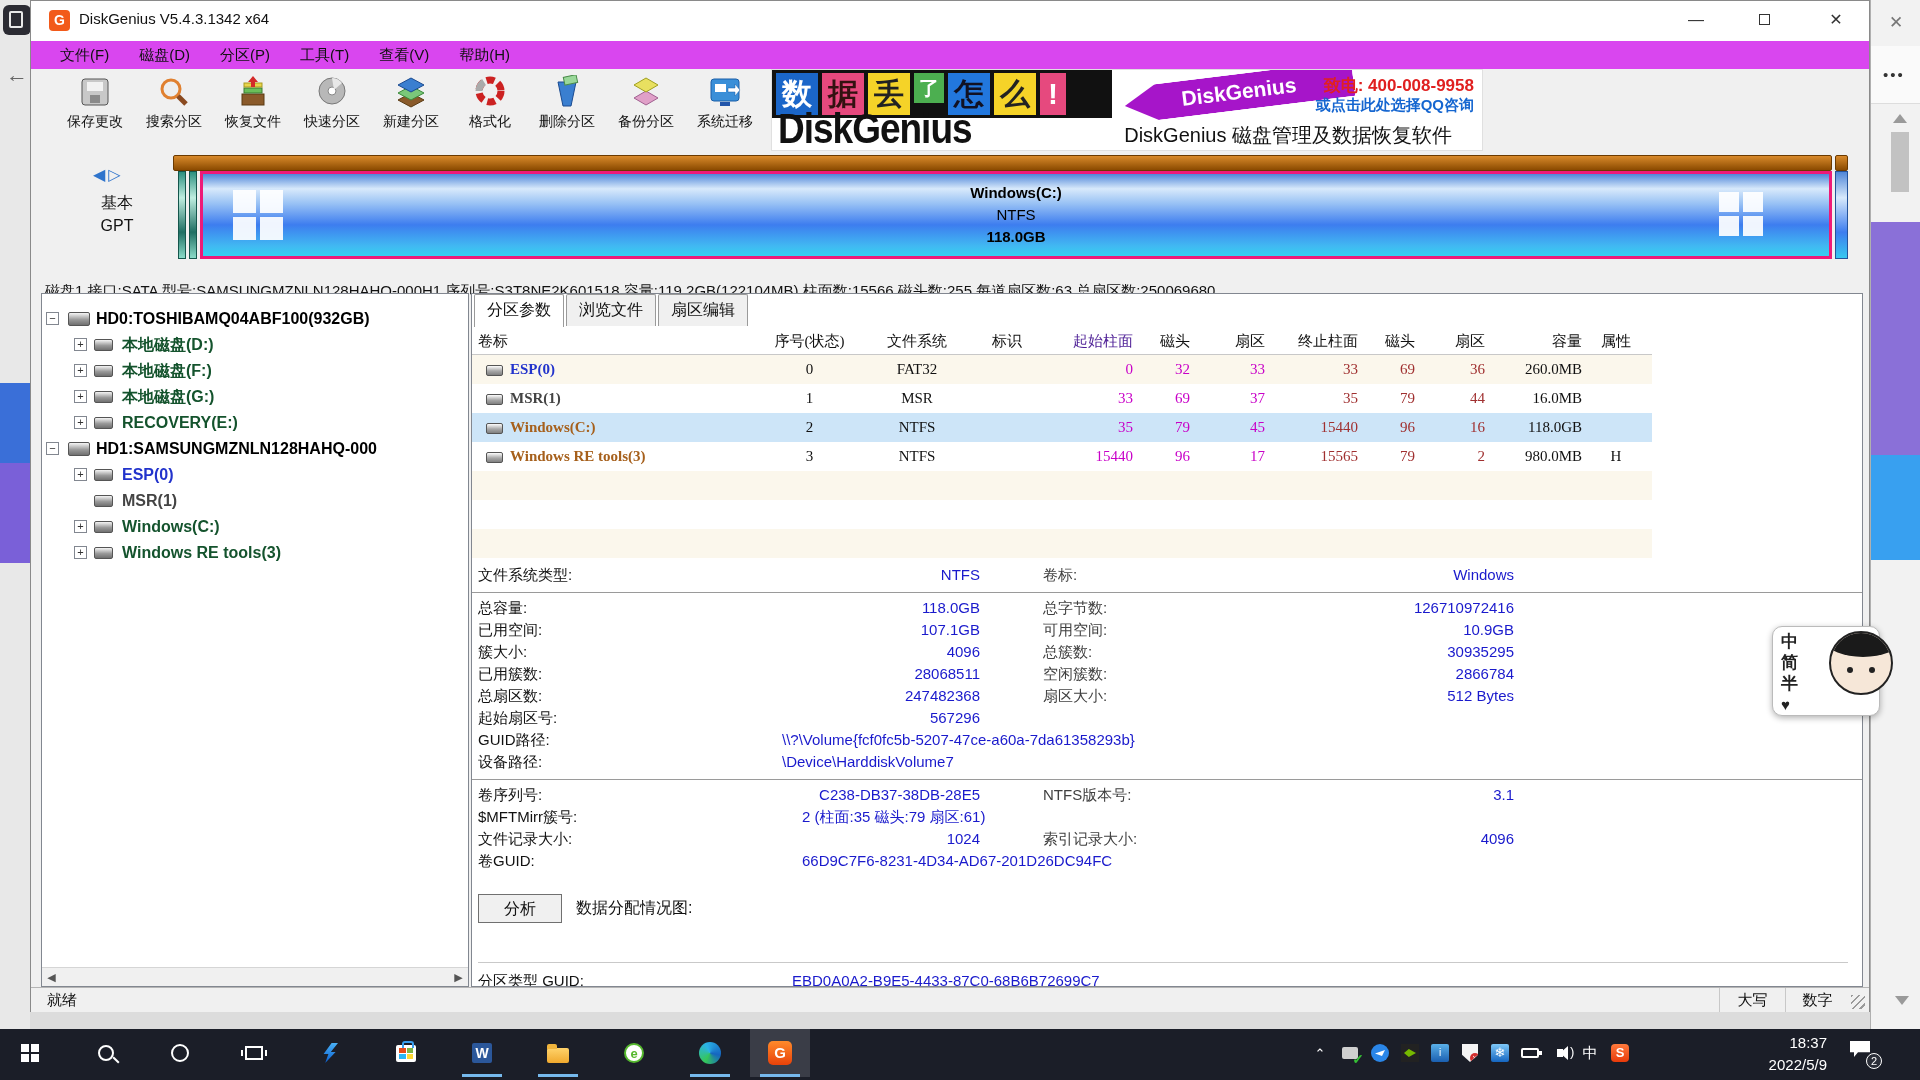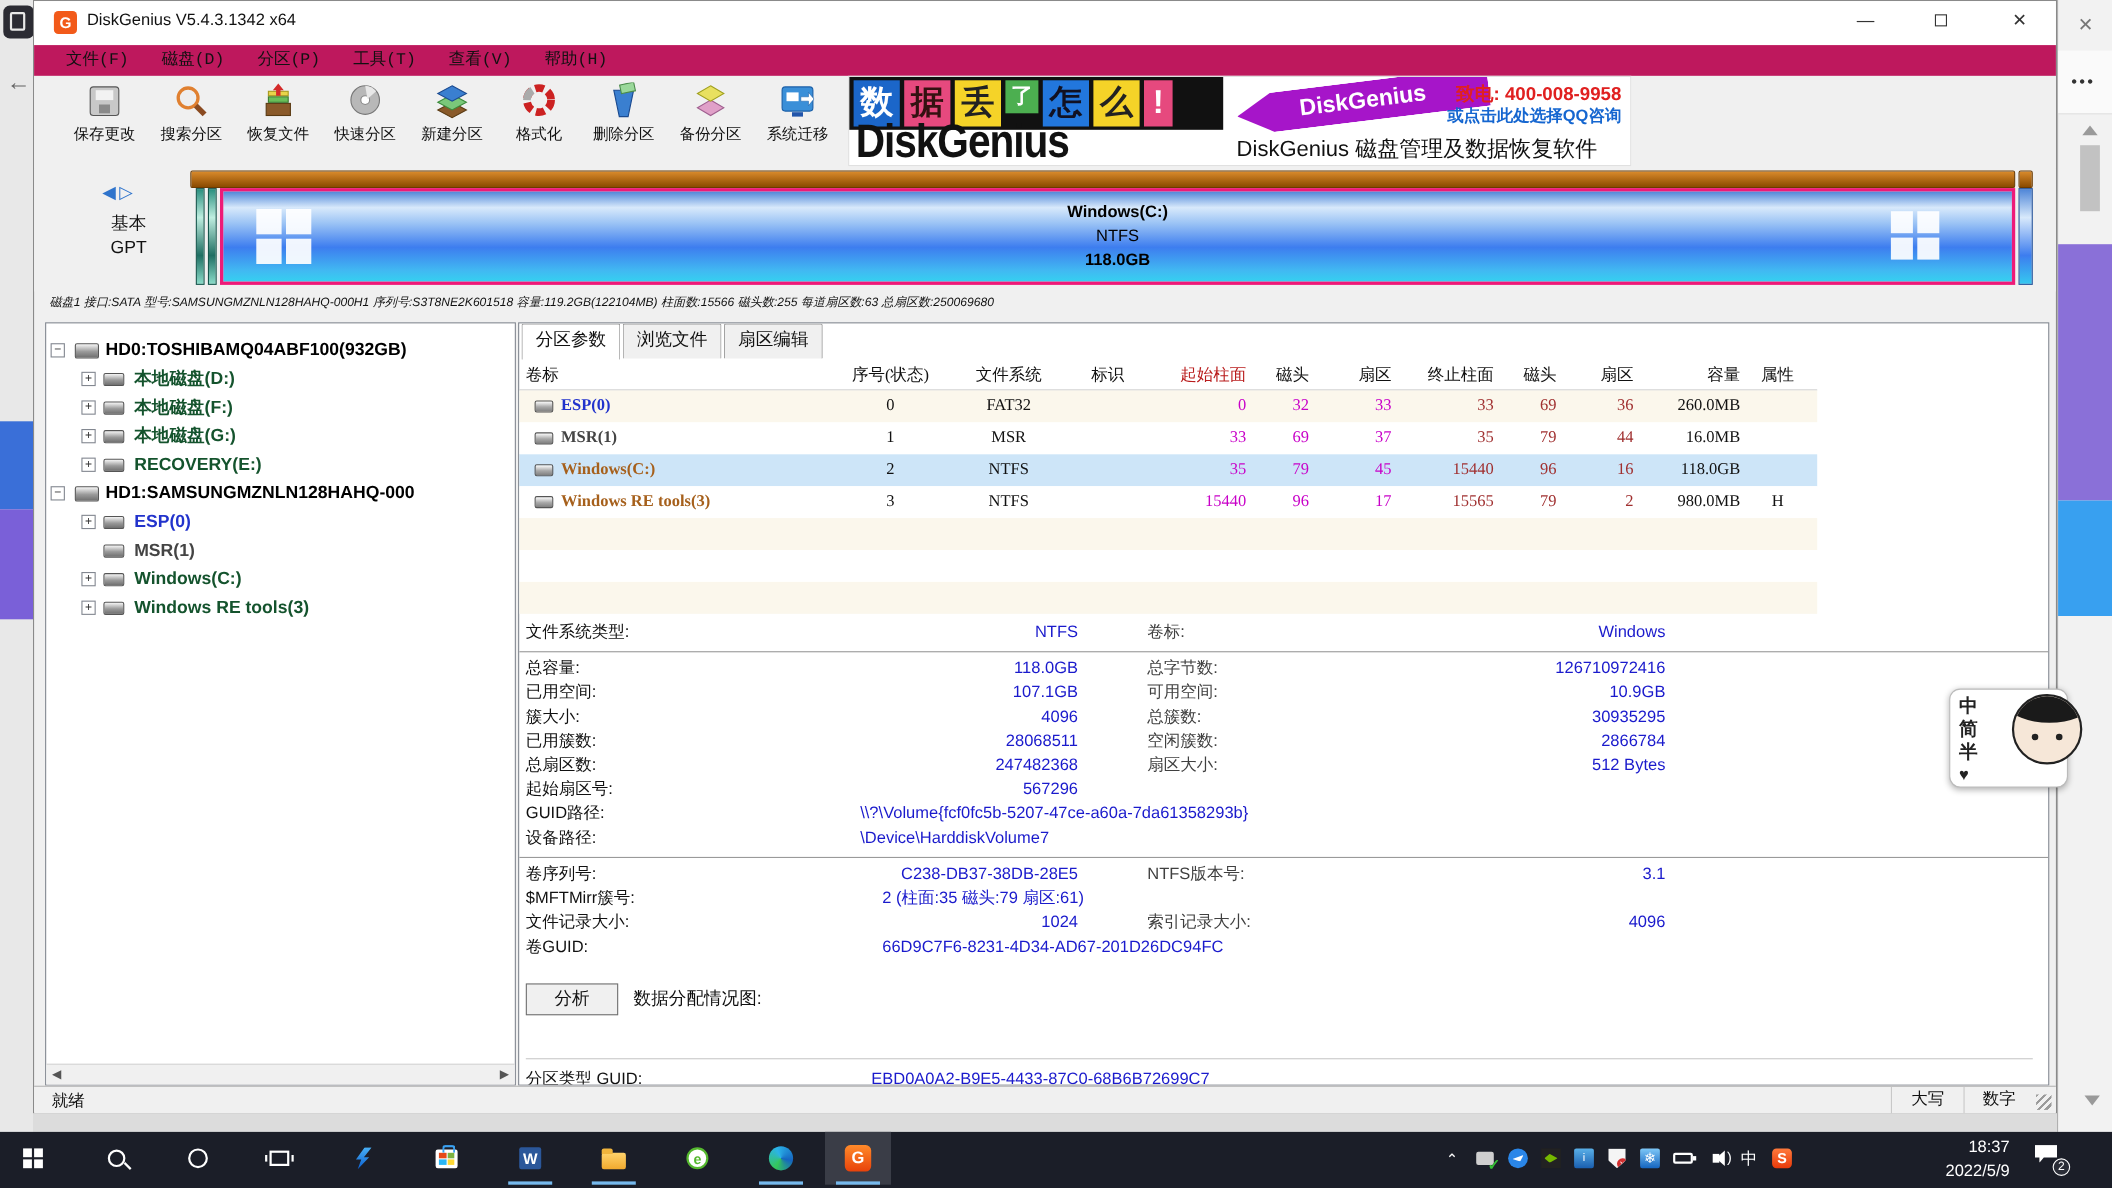--- a/index.html
+++ b/index.html
@@ -27,21 +27,21 @@
   
   #win { left:30px; top:0; width:1840px; height:1012px; background:#f0f0f0; border:1px solid #8a8a8a; }
   #titlebar { left:0; top:0; width:100%; height:40px; background:#fff; }
   #app-icon { left:18px; top:9px; width:21px; height:21px; background:#f25a1a; border-radius:4px; color:#fff; font-weight:bold; font-size:14px; text-align:center; line-height:21px; }
   #title-text { left:48px; top:9px; font-size:15px; color:#111; }
   .winctl { top:0; width:46px; height:38px; text-align:center; line-height:38px; font-size:16px; color:#333; }
   #btn-min { left:1642px; } #btn-max { left:1710px; } #btn-close { left:1782px; }
   #btn-max i { display:inline-block; width:11px; height:11px; border:1px solid #333; }
 
   
-  #menubar { left:0; top:40px; width:100%; height:28px; background:#be185d; display:flex; padding-left:14px;font-family:Liberation Mono, monospace; }
+  #menubar { left:0; top:40px; width:100%; height:28px; background:#d946ef; display:flex; padding-left:14px; }
   .menu-item { padding:0 15px; font-size:15px; color:#111; line-height:28px; }
 
   
   #toolbar { left:0; top:68px; width:100%; height:84px; background:#f0f0f0; }
   .tbtn { position:absolute; top:4px; width:80px; height:76px; text-align:center; }
   .tbtn svg { display:block; margin:2px auto 2px; }
   .tbtn .tlabel { font-size:14px; color:#111; }
 
   
   #banner { left:740px; top:0; width:712px; height:82px; background:#fff; overflow:hidden; border:1px solid #e0e0e0; }
@@ -69,21 +69,21 @@
   #seg-main { position:absolute; left:27px; top:16px; width:1632px; height:88px; border:3px solid #ee1a78; background:linear-gradient(180deg,#4f86d8 0%,#d8e9fb 18%,#9cc4f5 35%,#3d7def 62%,#41b9f2 88%,#35d0f0 100%); }
   #seg-right { position:absolute; left:1662px; top:16px; width:13px; height:88px; background:linear-gradient(180deg,#4f86d8,#d8e9fb 30%,#3d7def 70%,#35c8f0); border:1px solid #23529a; }
   .winlogo { position:absolute; display:grid; grid-template-columns:1fr 1fr; grid-template-rows:1fr 1fr; gap:4px; }
   .winlogo i { background:rgba(255,255,255,.92); }
   #logo-left { left:30px; top:16px; width:50px; height:50px; }
   #logo-right { right:66px; top:18px; width:44px; height:44px; }
   #seg-main-text { position:absolute; left:0; top:8px; width:100%; text-align:center; color:#000; font-size:15px; line-height:22px; }
   #seg-main-text .l1 { font-weight:bold; }
 
   
-  #diskinfo { left:14px; top:266px; font-size:11px; color:#111;font-style:italic; }
+  #diskinfo { left:14px; top:281px; font-size:15px; color:#111; }
 
   
   #treepanel { left:10px; top:292px; width:428px; height:694px; background:#fff; border:1px solid #828790; overflow:hidden; }
   .trow { position:relative; height:26px; line-height:26px; white-space:nowrap; }
   .texp { position:absolute; top:6px; width:13px; height:13px; border:1px solid #828790; background:#fff; font-size:11px; line-height:11px; text-align:center; color:#333; }
   .ticon { position:absolute; top:7px; width:19px; height:12px; border-radius:2px; background:linear-gradient(180deg,#f5f5f5,#9a9a9a 55%,#707070); border:1px solid #555; }
   .tlab { position:absolute; font-size:16px; font-weight:bold; }
   .lv0 .texp { left:4px; } .lv0 .ticon { left:26px; width:22px; height:14px; top:6px; } .lv0 .tlab { left:54px; color:#000; }
   .lv1 .texp { left:32px; } .lv1 .ticon { left:52px; } .lv1 .tlab { left:80px; }
   .st-brown .tlab { color:#14532d; } .st-blue .tlab { color:#2233cc; } .st-dark .tlab { color:#444; font-weight:bold; }
@@ -434,21 +434,21 @@
       <div class="tab">浏览文件</div>
       <div class="tab">扇区编辑</div>
     </div>
 
     <div id="ptable">
       <div class="tr head">
         <span class="td c-name" style="padding-left:6px">卷标</span>
         <span class="td c-num">序号(状态)</span>
         <span class="td c-fs">文件系统</span>
         <span class="td c-flag">标识</span>
-        <span class="td c-sc" style="color:#b91c1c">起始柱面</span>
+        <span class="td c-sc" style="color:#4c1d95">起始柱面</span>
         <span class="td c-sh" style="color:#111">磁头</span>
         <span class="td c-ss" style="color:#111">扇区</span>
         <span class="td c-ec" style="color:#111">终止柱面</span>
         <span class="td c-eh" style="color:#111">磁头</span>
         <span class="td c-es" style="color:#111">扇区</span>
         <span class="td c-cap">容量</span>
         <span class="td c-attr">属性</span>
       </div>
 
       <div class="tr row-cream">

